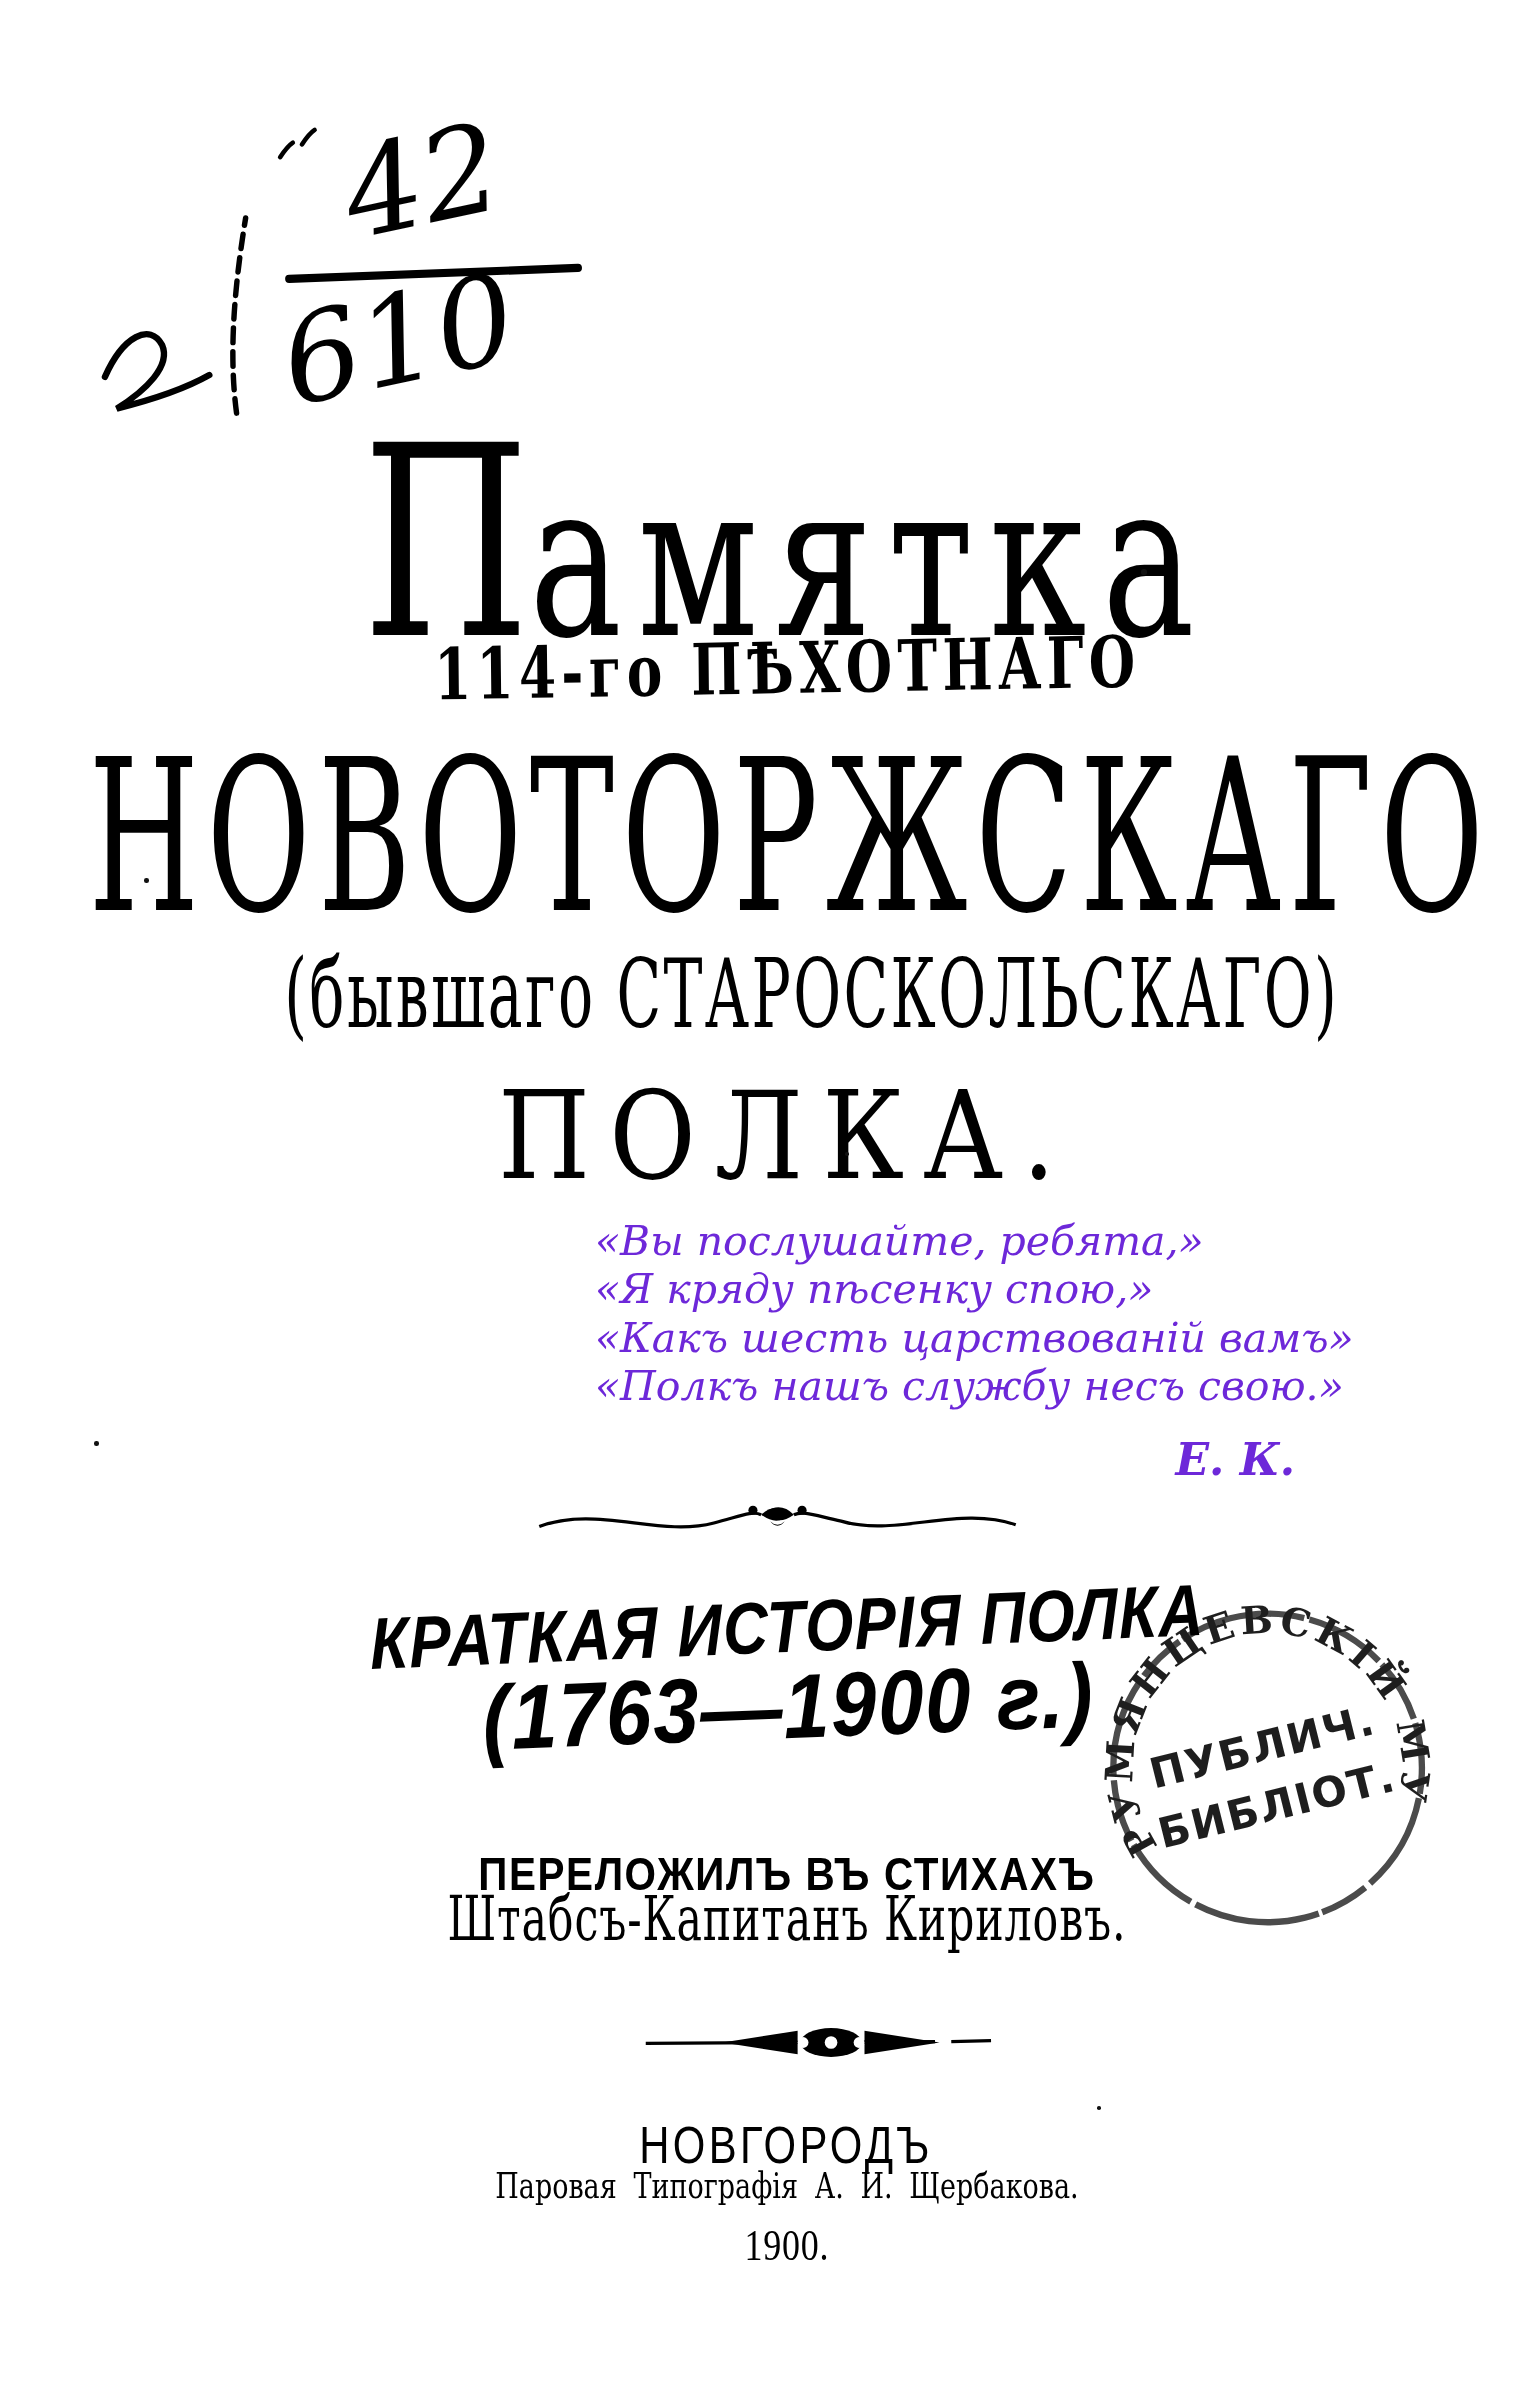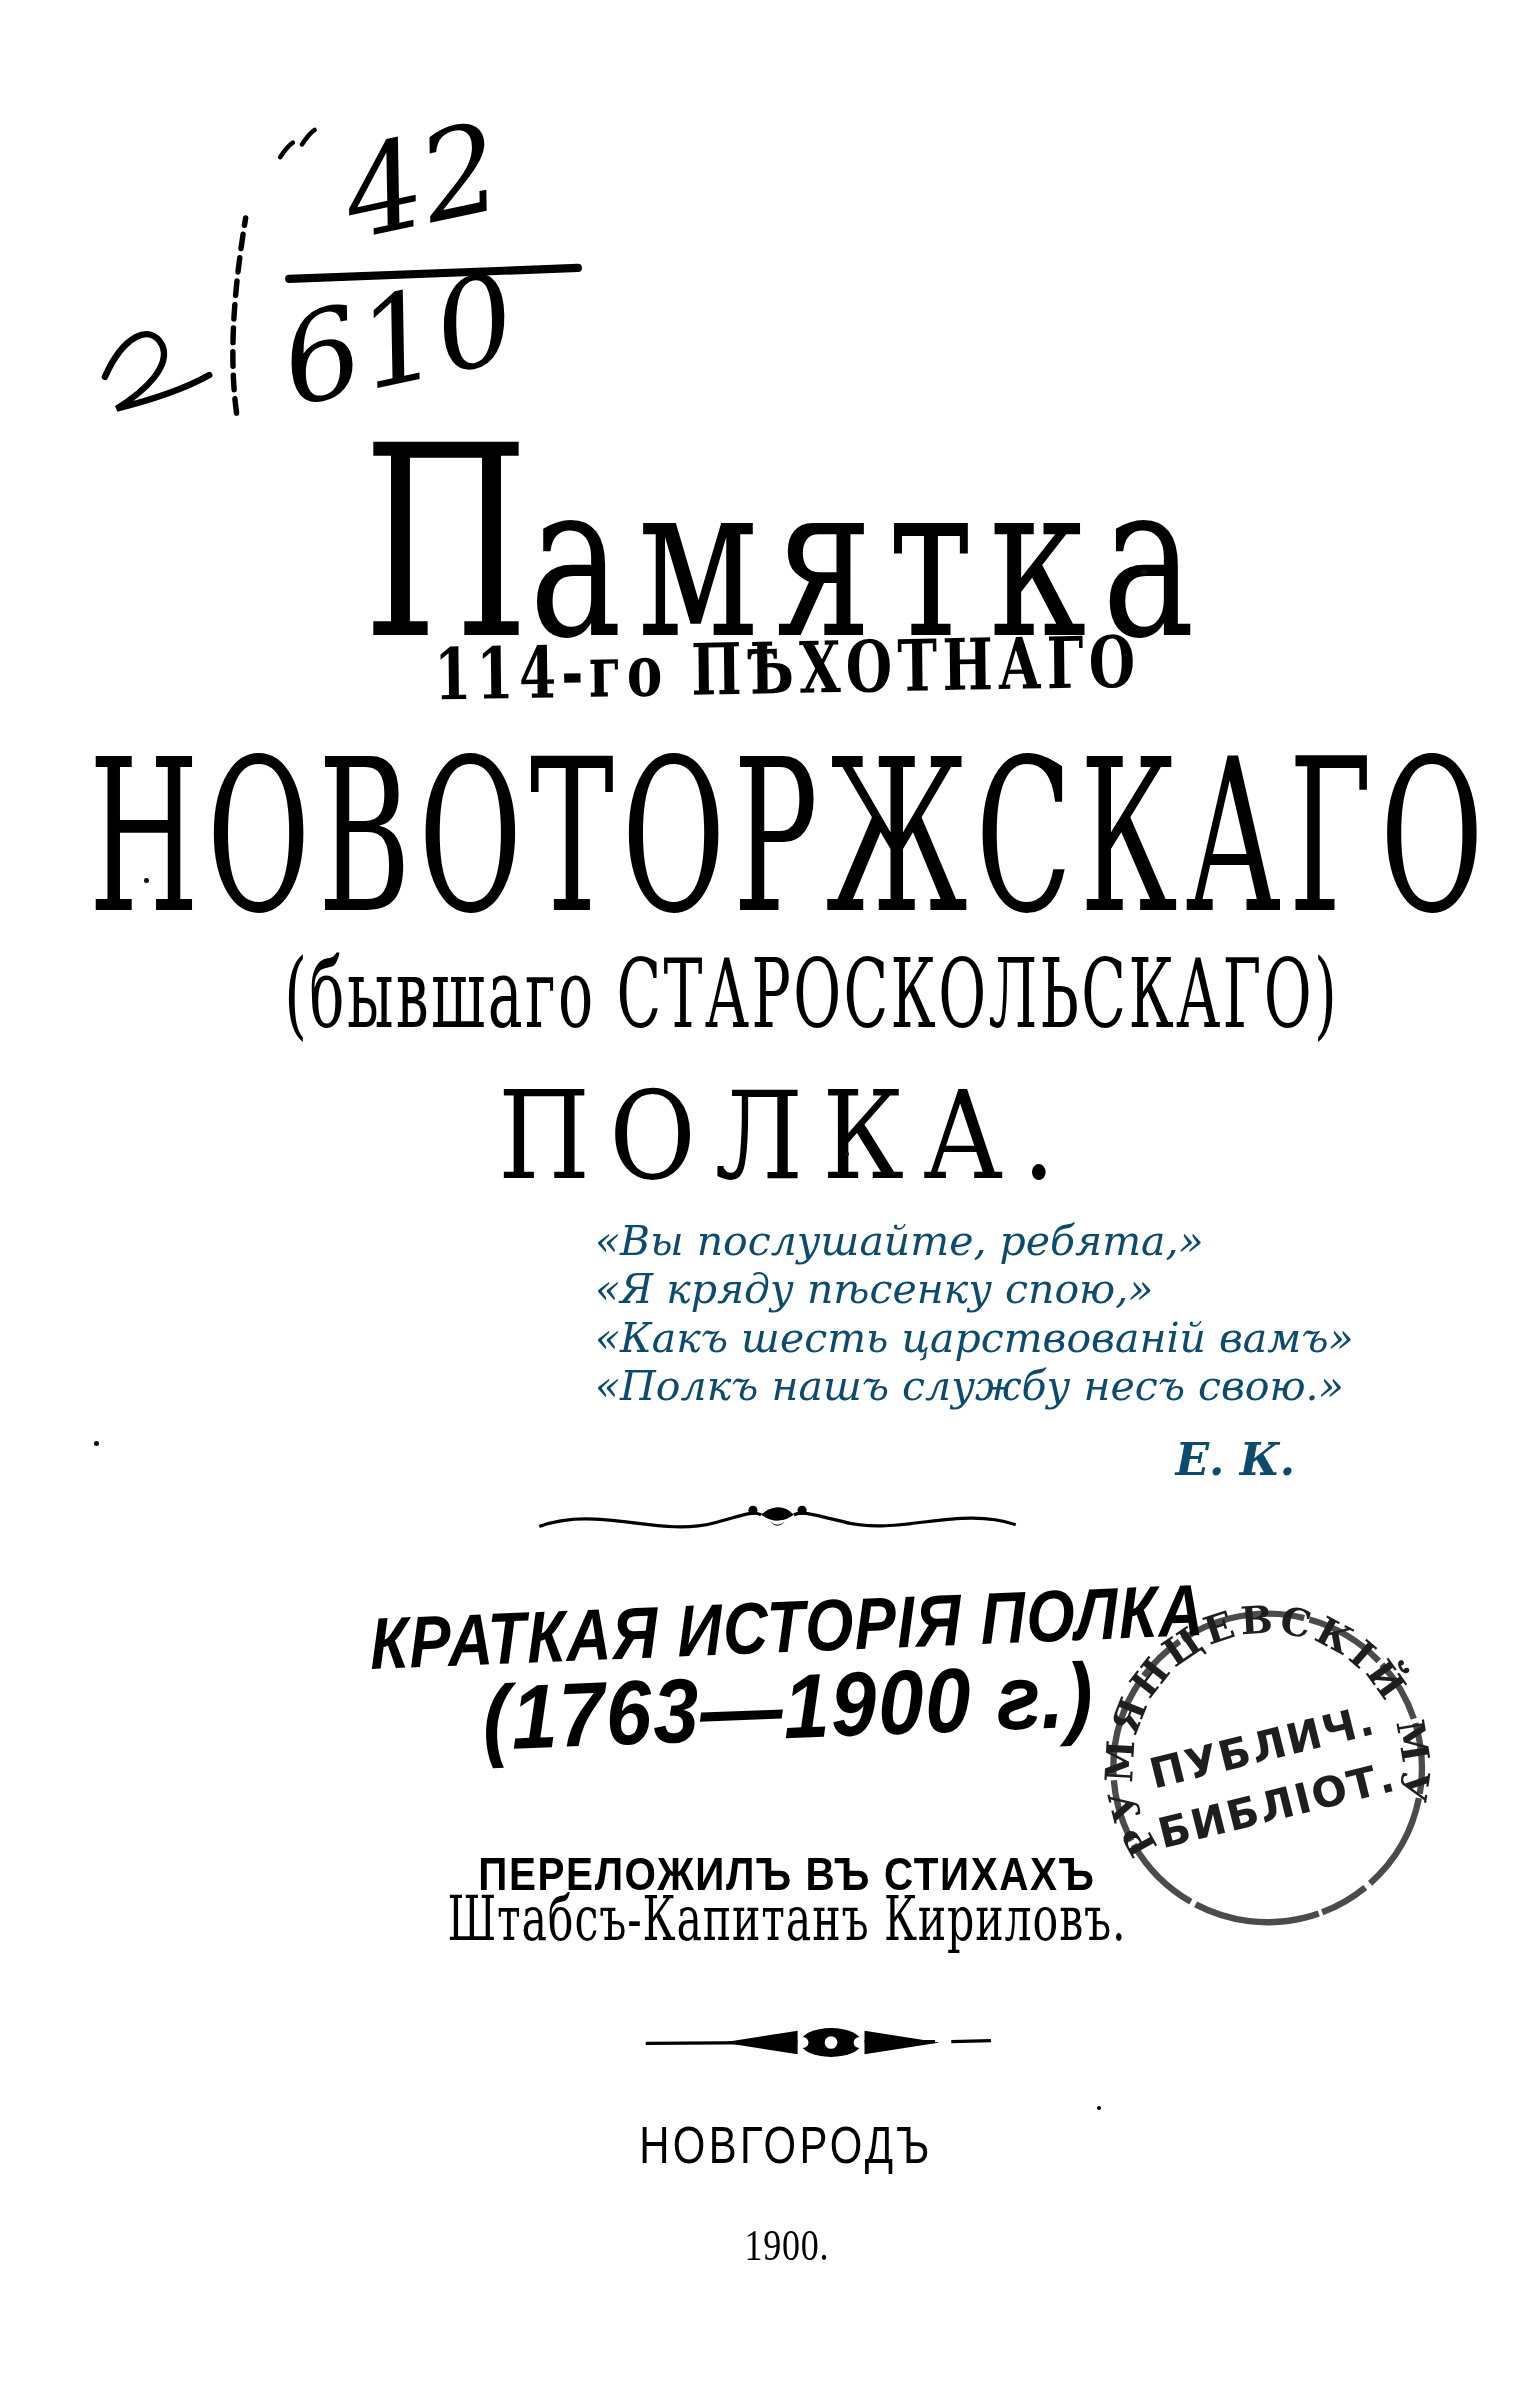--- a/index.html
+++ b/index.html
@@ -28,21 +28,21 @@
 
   
   .former{top:945px; font-size:86px;}
   .former .t{letter-spacing:0.04em; transform:scale(0.68,1.12);}
 
   
   .polka{top:1075px; font-size:109px;}
   .polka .t{letter-spacing:0.18em; transform:scale(0.97,1.12);}
 
   
-  .verse{left:595px; top:1217px; width:727px; font-style:italic; font-size:41px; line-height:1.18; color:#0c4a6e;}
+  .verse{left:595px; top:1217px; width:727px; font-style:italic; font-size:41px; line-height:1.18; color:#6d28d9;}
   .verse .vline{white-space:nowrap;}
   .verse .sig{margin-top:23px; text-align:right; padding-right:27px; font-weight:700; font-size:44px;}
 
   
   .hist{top:1590px; font-family:"Liberation Sans", sans-serif; font-weight:bold; font-style:italic; font-size:73px;}
   .hist .t{letter-spacing:0.02em; transform:scaleX(0.85) rotate(-2deg);}
   .years{top:1661px; font-family:"Liberation Sans", sans-serif; font-weight:bold; font-style:italic; font-size:91px;}
   .years .t{letter-spacing:0.02em; transform:scaleX(0.90) rotate(-2deg);}
 
   
@@ -158,20 +158,23 @@
       <ellipse cx="215" cy="26" rx="34" ry="16"></ellipse>
     </g>
     <circle cx="215" cy="26" r="7" fill="#fff"></circle>
     <circle cx="184" cy="26" r="6" fill="#fff"></circle>
     <circle cx="246" cy="26" r="6" fill="#fff"></circle>
   </svg>
 
   <div class="cline city">
     <span class="t">НОВГОРОДЪ</span>
   </div>
+  <div class="cline printer">
+    <span class="t">Паровая Типографія А. И. Щербакова.</span>
+  </div>
   <div class="cline year">
     <span class="t">1900.</span>
   </div>
 
   <div class="speck" style="left:1141px; top:569px; width:6.4px; height:5.5px;"></div>
   <div class="speck" style="left:144px; top:878px; width:4.5px; height:4.5px;"></div>
   <div class="speck" style="left:94px; top:1441px; width:4.5px; height:4.5px;"></div>
   <div class="speck" style="left:1097px; top:2106px; width:3.6px; height:3.6px;"></div>
   <div class="speck" style="left:845px; top:1152px; width:3.6px; height:3.6px;"></div>
 </div>

